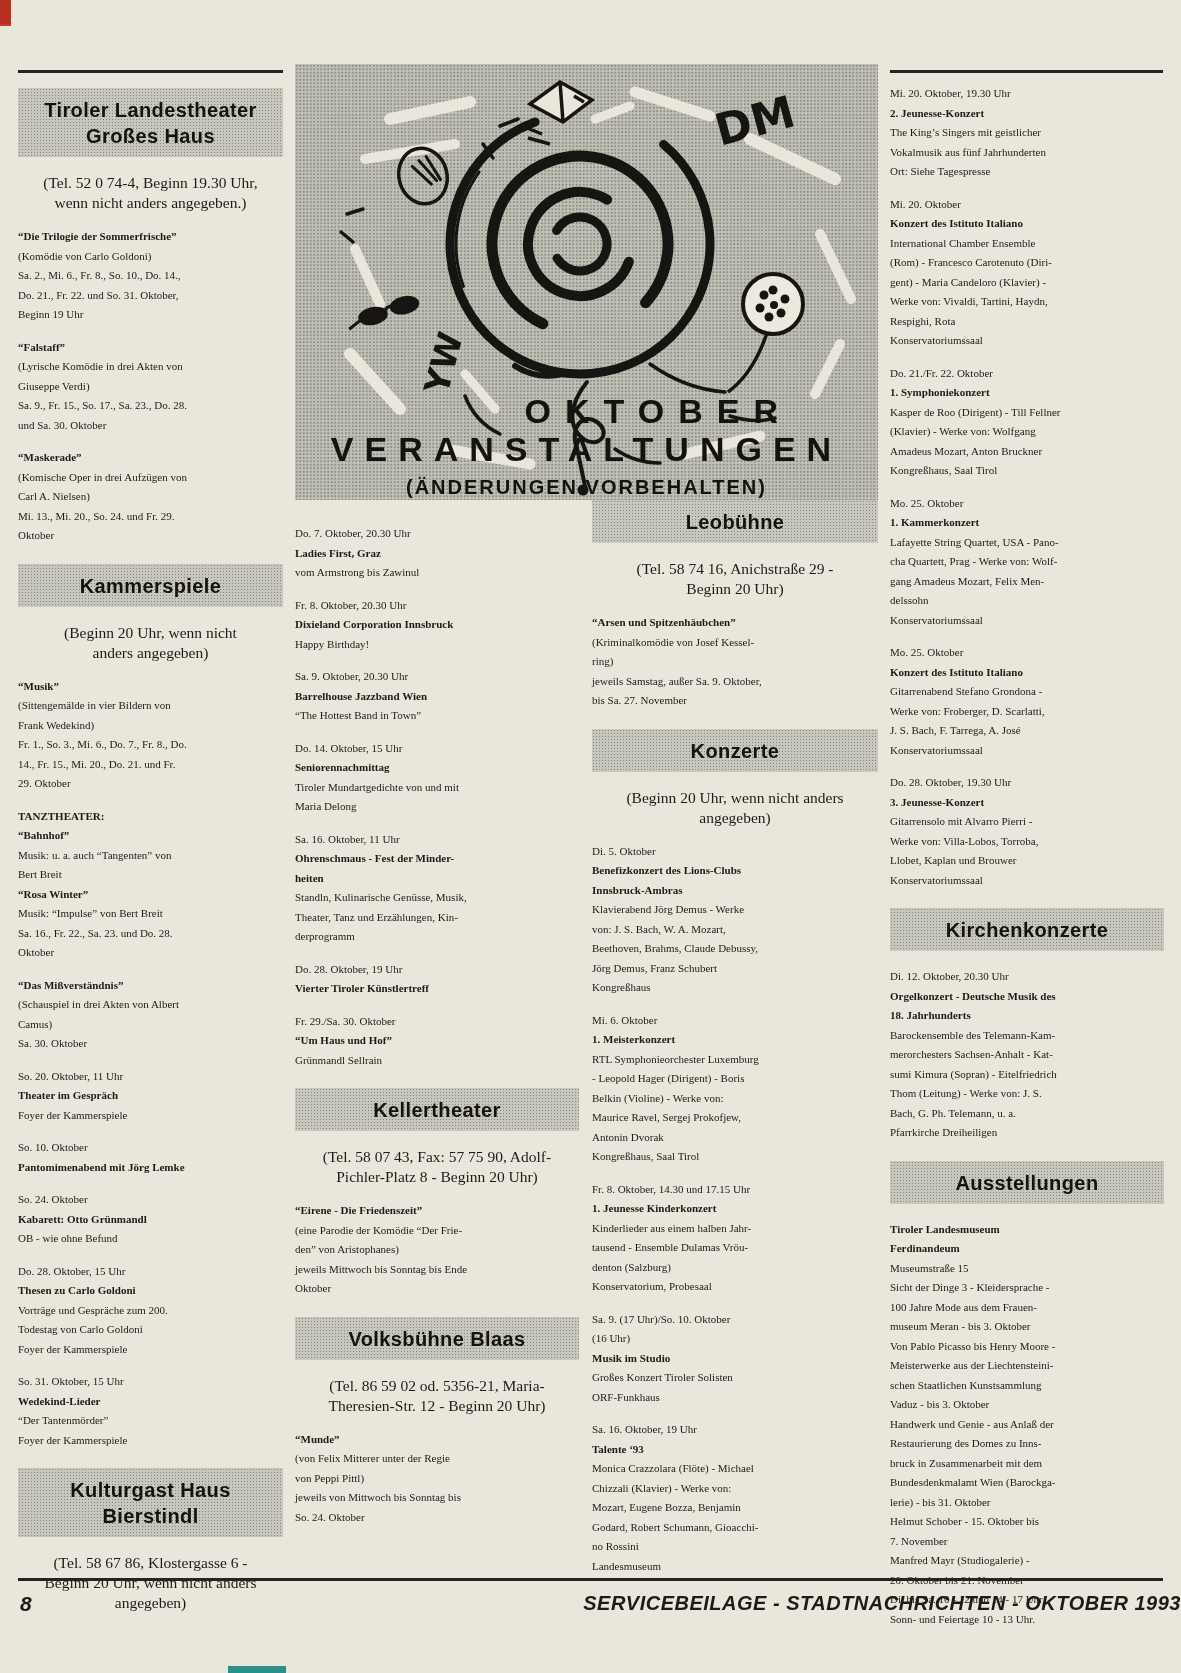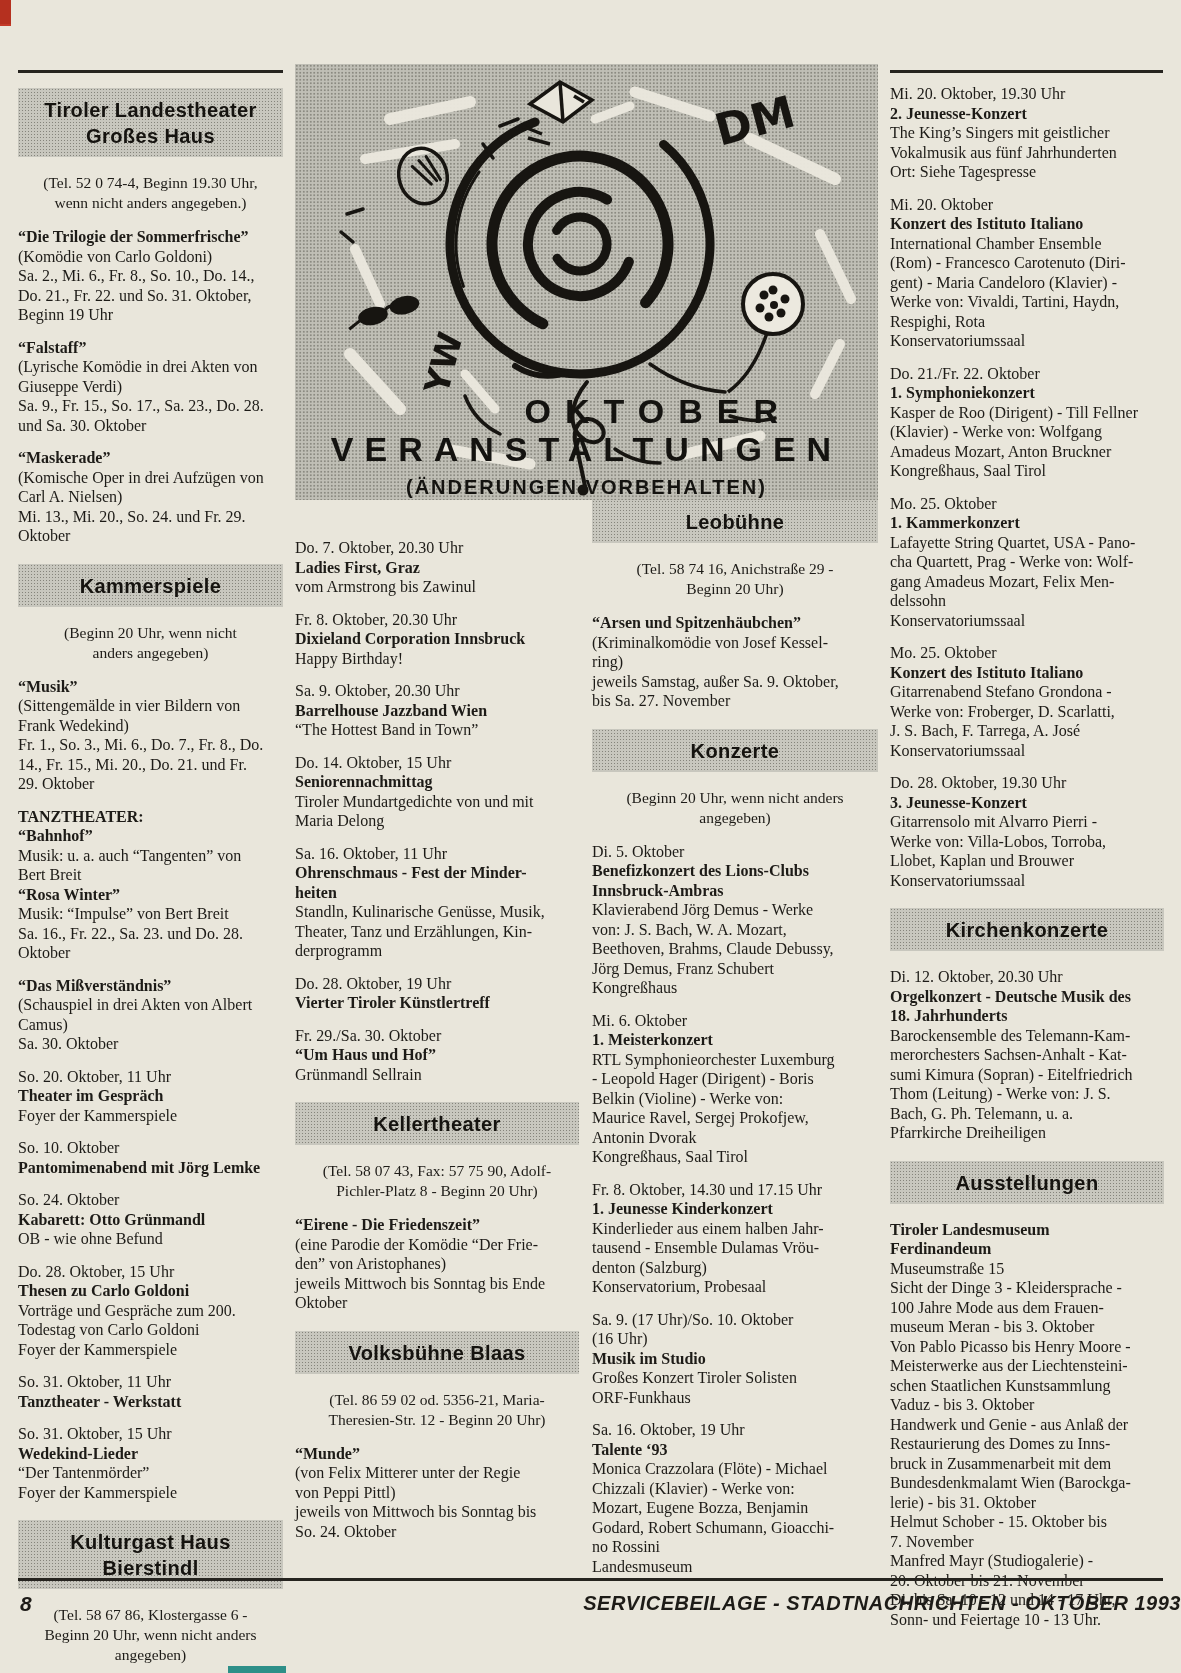--- a/index.html
+++ b/index.html
@@ -11,35 +11,35 @@
   .mark-red2{left:0;top:38;width:11px;height:24px;background:#b5301f;}
   .mark-teal{left:228px;top:1666px;width:58px;height:7px;background:#2e8f88;}
   
   .rule{position:absolute;height:3px;background:#26241f;}
   .rule-top-left{left:18px;top:70px;width:265px;}
   .rule-top-right{left:890px;top:70px;width:273px;}
   .rule-bottom{left:18px;top:1578px;width:1145px;}
   
   .column{position:absolute;box-sizing:border-box;}
   .col1{left:18px;top:64px;width:265px;}
-  .col2{left:295px;top:500px;width:284px;padding-top:38px;}
+  .col2{left:295px;top:500px;width:284px;padding-top:24px;}
   .col3{left:592px;top:500px;width:286px;padding-top:0;}
   .col4{left:890px;top:64px;width:274px;padding-top:20px;}
   .column > :first-child{margin-top:0;}
   .col1 > .section-header:first-child{margin-top:24px;}
   
   .section-header{margin:18px 0 16px;padding:9px 2px 8px;text-align:center;
     font-family:"Liberation Sans",sans-serif;font-size:20px;font-weight:600;letter-spacing:0.4px;
     color:#15130f;background-color:#c8c7be;
     background-image:radial-gradient(#85847b 0.8px,rgba(0,0,0,0) 0.9px);background-size:3px 3px;}
   .section-header .hline{line-height:26px;}
   
   .info{font-size:15.5px;line-height:20px;text-align:center;margin:0 0 14px;}
   
-  .entry{font-size:16px;line-height:19.5px;margin:0 0 13px;}
+  .entry{font-size:11px;line-height:19.5px;margin:0 0 13px;}
   .entry .b{font-weight:bold;}
   
   .graphic{position:absolute;left:295px;top:64px;width:583px;height:436px;
     background-color:#c0bfb6;
     background-image:radial-gradient(#8b8a81 1px,rgba(0,0,0,0) 1.1px);background-size:3.5px 3.5px;}
   .graphic svg{position:absolute;left:0;top:0;width:100%;height:100%;}
   .g-title{position:absolute;font-family:"Liberation Sans",sans-serif;font-weight:bold;color:#141310;}
   .g-okt{right:86px;top:328px;font-size:34px;letter-spacing:14px;}
   .g-ver{left:0;right:0;top:366px;text-align:center;font-size:34px;letter-spacing:11px;}
   .g-sub{left:0;right:0;top:412px;text-align:center;font-size:20px;font-weight:600;letter-spacing:2px;}
@@ -225,24 +225,20 @@
         <div>So. 24. Oktober</div>
         <div class="b">Kabarett: Otto Grünmandl</div>
         <div>OB - wie ohne Befund</div>
       </div>
       <div class="entry">
         <div>Do. 28. Oktober, 15 Uhr</div>
         <div class="b">Thesen zu Carlo Goldoni</div>
         <div>Vorträge und Gespräche zum 200.</div>
         <div>Todestag von Carlo Goldoni</div>
         <div>Foyer der Kammerspiele</div>
-      </div>
-      <div class="entry">
-        <div>So. 31. Oktober, 11 Uhr</div>
-        <div class="b">Tanztheater - Werkstatt</div>
       </div>
       <div class="entry">
         <div>So. 31. Oktober, 15 Uhr</div>
         <div class="b">Wedekind-Lieder</div>
         <div>“Der Tantenmörder”</div>
         <div>Foyer der Kammerspiele</div>
       </div>
       <div class="section-header">
         <div class="hline">Kulturgast Haus Bierstindl</div>
       </div>

